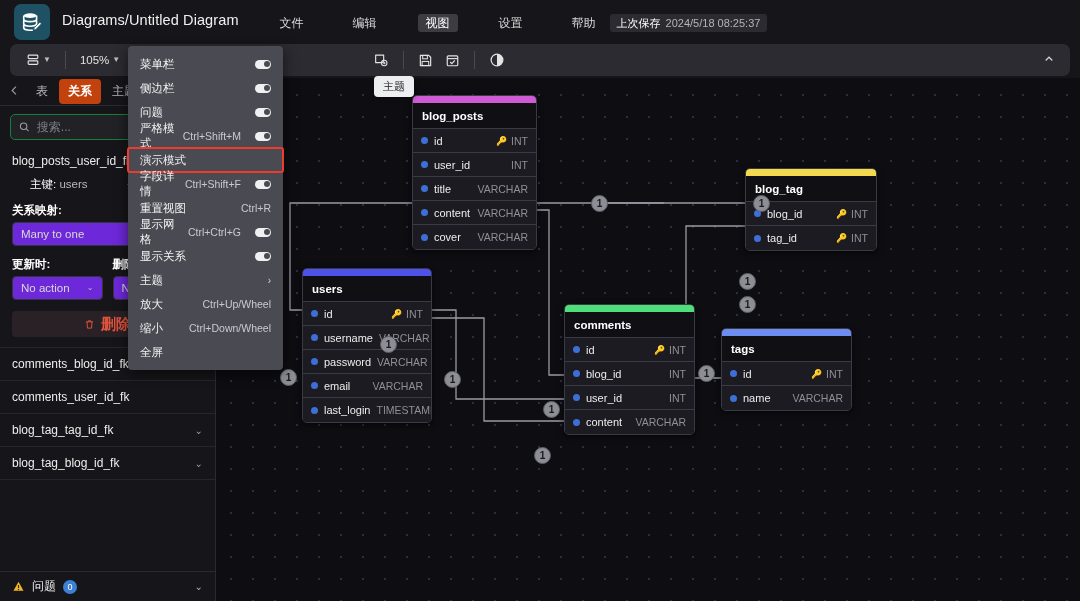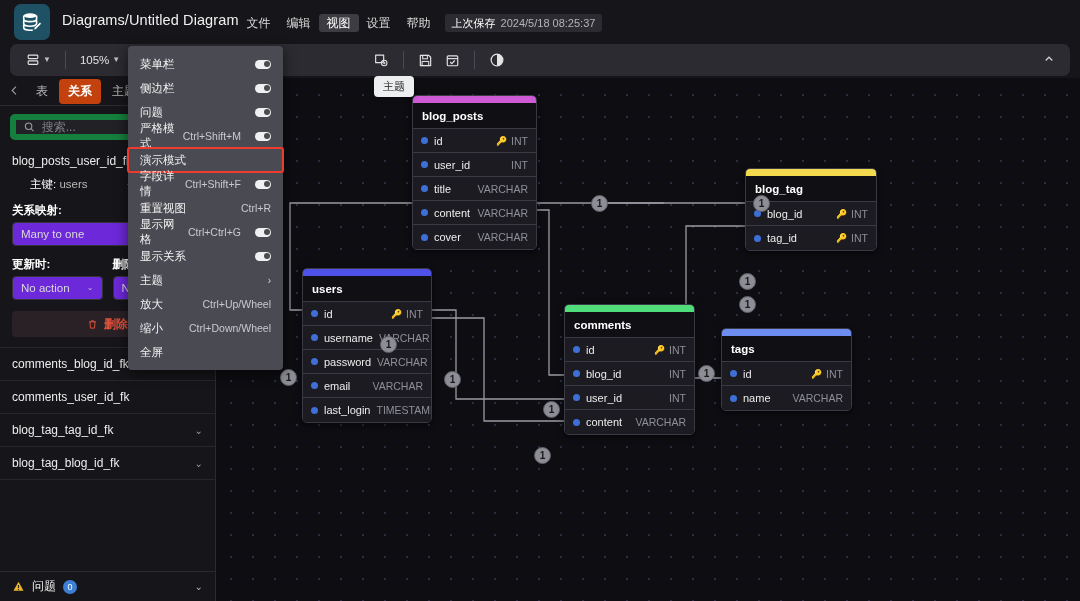--- a/index.html
+++ b/index.html
@@ -24,21 +24,21 @@
     background: #1d5163;
     display: flex; align-items: center; justify-content: center;
     flex: none;
   }
   .app-logo svg { display: block; }
   .title-block { margin-left: 12px; display: flex; flex-direction: row; justify-content: center; }
   .doc-title { font-size: 14.5px; color: #f0f0f0; line-height: 17px; letter-spacing: .1px; }
   .menubar { display: flex; align-items: center; margin-top: 2px; height: 18px; }
   .menu-item {
     font-size: 12px; color: #dcdcdc; padding: 2px 8px; border-radius: 3px;
-    line-height: 14px; cursor: default; white-space: nowrap;
+    line-height: 14px; cursor: default; white-space: nowrap; margin-left: 33px;
   }
   .menu-item.active { background: #3c3c42; color: #ffffff; }
   .saved-pill {
     margin-left: 6px; background: #2b2b31; border-radius: 3px;
     padding: 2px 7px; font-size: 11px; color: #cfcfcf; display: flex; gap: 5px;
     white-space: nowrap; line-height: 14px;
   }
   .saved-pill .lbl { color: #ffffff; }
   .saved-pill .ts { color: #b5b5b5; }
 
@@ -83,21 +83,21 @@
   }
   .tab-back { color: #9a9a9a; font-size: 12px; padding: 0 6px; }
   .tab {
     font-size: 12px; color: #b9b9b9; padding: 4px 9px; border-radius: 4px; white-space: nowrap;
   }
   .tab.active { background: #c2410c; color: #ffffff; font-weight: bold; }
 
   .search-wrap { padding: 8px 10px 6px 10px; }
   .search-box {
     display: flex; align-items: center; gap: 7px;
-    background: #212126; border: 6px solid #15803d; border-radius: 5px;
+    background: #212126; border: 1px solid #15803d; border-radius: 5px;
     height: 26px; padding: 0 8px;
   }
   .search-box input {
     background: transparent; border: none; outline: none;
     color: #cfcfcf; font-size: 12px; width: 100%;
     font-family: "Liberation Sans", sans-serif;
   }
   .search-box input::placeholder { color: #7e7e86; }
 
   .rel-list { flex: 1; overflow: hidden; }
@@ -117,21 +117,21 @@
   .select-box {
     background: #6d28d9; border: 1px solid #34343c; border-radius: 4px;
     height: 24px; display: flex; align-items: center; justify-content: space-between;
     padding: 0 8px; font-size: 11.5px; color: #d9d9d9; margin-bottom: 11px;
   }
   .two-col { display: flex; gap: 10px; }
   .two-col > div { flex: 1; min-width: 0; }
   .delete-btn {
     height: 26px; background: #2a2126; border-radius: 4px;
     display: flex; align-items: center; justify-content: center; gap: 6px;
-    color: #e0533d; font-size: 12px; font-weight: bold;
+    color: #e0533d; font-size: 15px; font-weight: bold;
   }
 
   .issues-bar {
     height: 30px; border-top: 1px solid #2a2a30;
     display: flex; align-items: center; padding: 0 12px; gap: 7px;
   }
   .issues-bar .txt { font-size: 12px; color: #efefef; }
   .badge {
     background: #3d7fd6; color: #fff; font-size: 9px; border-radius: 999px;
     min-width: 14px; height: 14px; display: flex; align-items: center;

